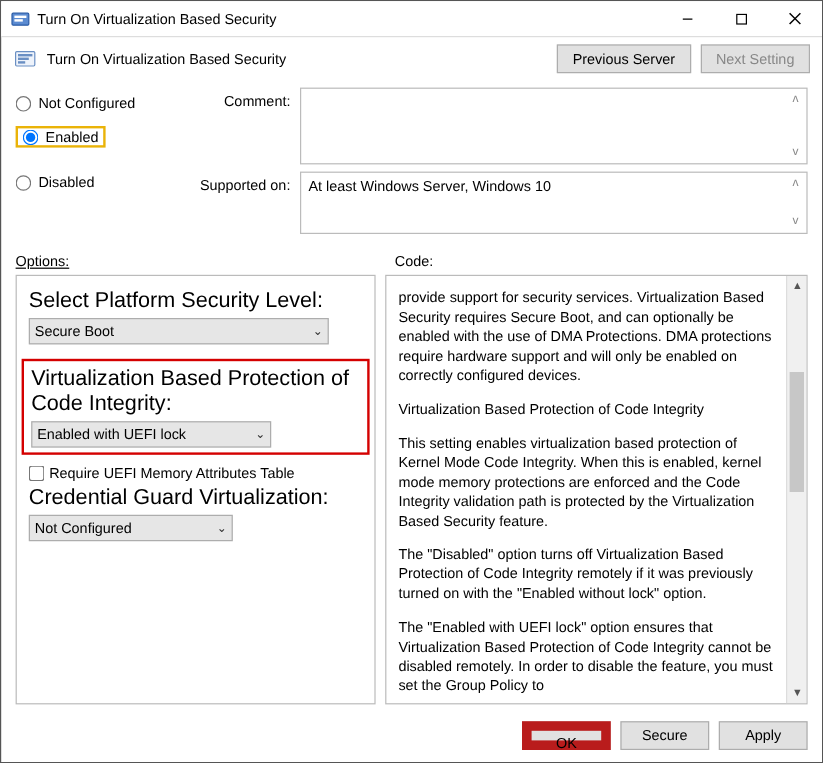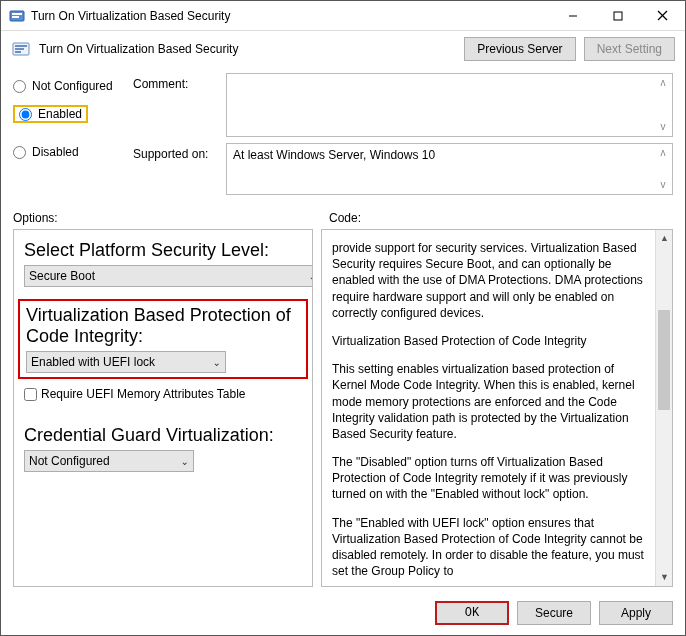--- a/index.html
+++ b/index.html
@@ -102,22 +102,23 @@
     gap: 4px;
   }
   .kv-block {
     display: flex;
     flex: 1;
     gap: 8px;
     margin-bottom: 6px;
   }
   .kv-label {
     width: 85px;
-    text-align: left;
+    text-align: right;
     padding-top: 4px;
+    margin-left: 24px;
   }
   .kv-input {
     flex: 1;
     border: 1px solid #bbb;
     background: #fff;
     height: 64px;
     padding: 4px 18px 4px 6px;
     position: relative;
     font-size: 12px;
     overflow: hidden;
@@ -134,21 +135,21 @@
   }
   .scroll-arrow.up { top: 2px; }
   .scroll-arrow.down { bottom: 2px; }
   .splitter-row {
     display: flex;
     padding: 4px 12px 2px 12px;
   }
   .splitter-row .col-label {
     font-size: 12px;
   }
-  .left-col { width: 308px; }
+  .left-col { width: 308px; text-decoration: underline; }
   .right-col { flex: 1; margin-left: 8px; }
   .panels {
     flex: 1;
     display: flex;
     padding: 2px 12px 6px 12px;
     gap: 8px;
     min-height: 0;
   }
   .panel {
     border: 1px solid #bbb;
@@ -170,32 +171,32 @@
     height: 22px;
     background: #e6e6e6;
     border: 1px solid #adadad;
     padding: 0 4px;
     display: flex;
     align-items: center;
     justify-content: space-between;
     margin-bottom: 12px;
   }
   .select .chev { font-size: 10px; color: #333; }
-  .select.wide { width: 298px; }
+  .select.wide { width: 250px; }
   .select.med { width: 200px; }
   .select.sm { width: 170px; }
   .group-highlight {
     border: 2px solid #d40000;
     padding: 4px 4px 2px 6px;
     margin: 0 -6px 8px -6px;
   }
   .group-highlight .select { margin-bottom: 2px; }
   .chk-line {
     display: flex; align-items: flex-end; gap: 4px;
-    margin-bottom: 24px;
+    margin-bottom: 3px;
   }
   .chk-line input { margin: 0; }
   .help-text {
     font-size: 12px;
     line-height: 1.35;
   }
   .help-text p { margin: 0 0 12px 0; }
   .right .vscroll {
     position: absolute;
     top: 0; right: 0; bottom: 0;
@@ -217,23 +218,22 @@
     background: #c7c7c7;
   }
   .footer {
     display: flex;
     justify-content: flex-end;
     gap: 8px;
     padding: 8px 12px 10px 12px;
   }
   .footer .btn { min-width: 74px; }
   .footer .btn.primary {
-    border: 2px solid #b91c1c;
+    border: 8px solid #b91c1c;
     padding: 3px 11px;
-    font-family: Liberation Mono, monospace;
   }
 </style>
 </head>
 <body>
 
 <div class="window">
 
   <div class="titlebar">
     <span class="title-icon">
       <svg width="16" height="16" viewBox="0 0 16 16">

